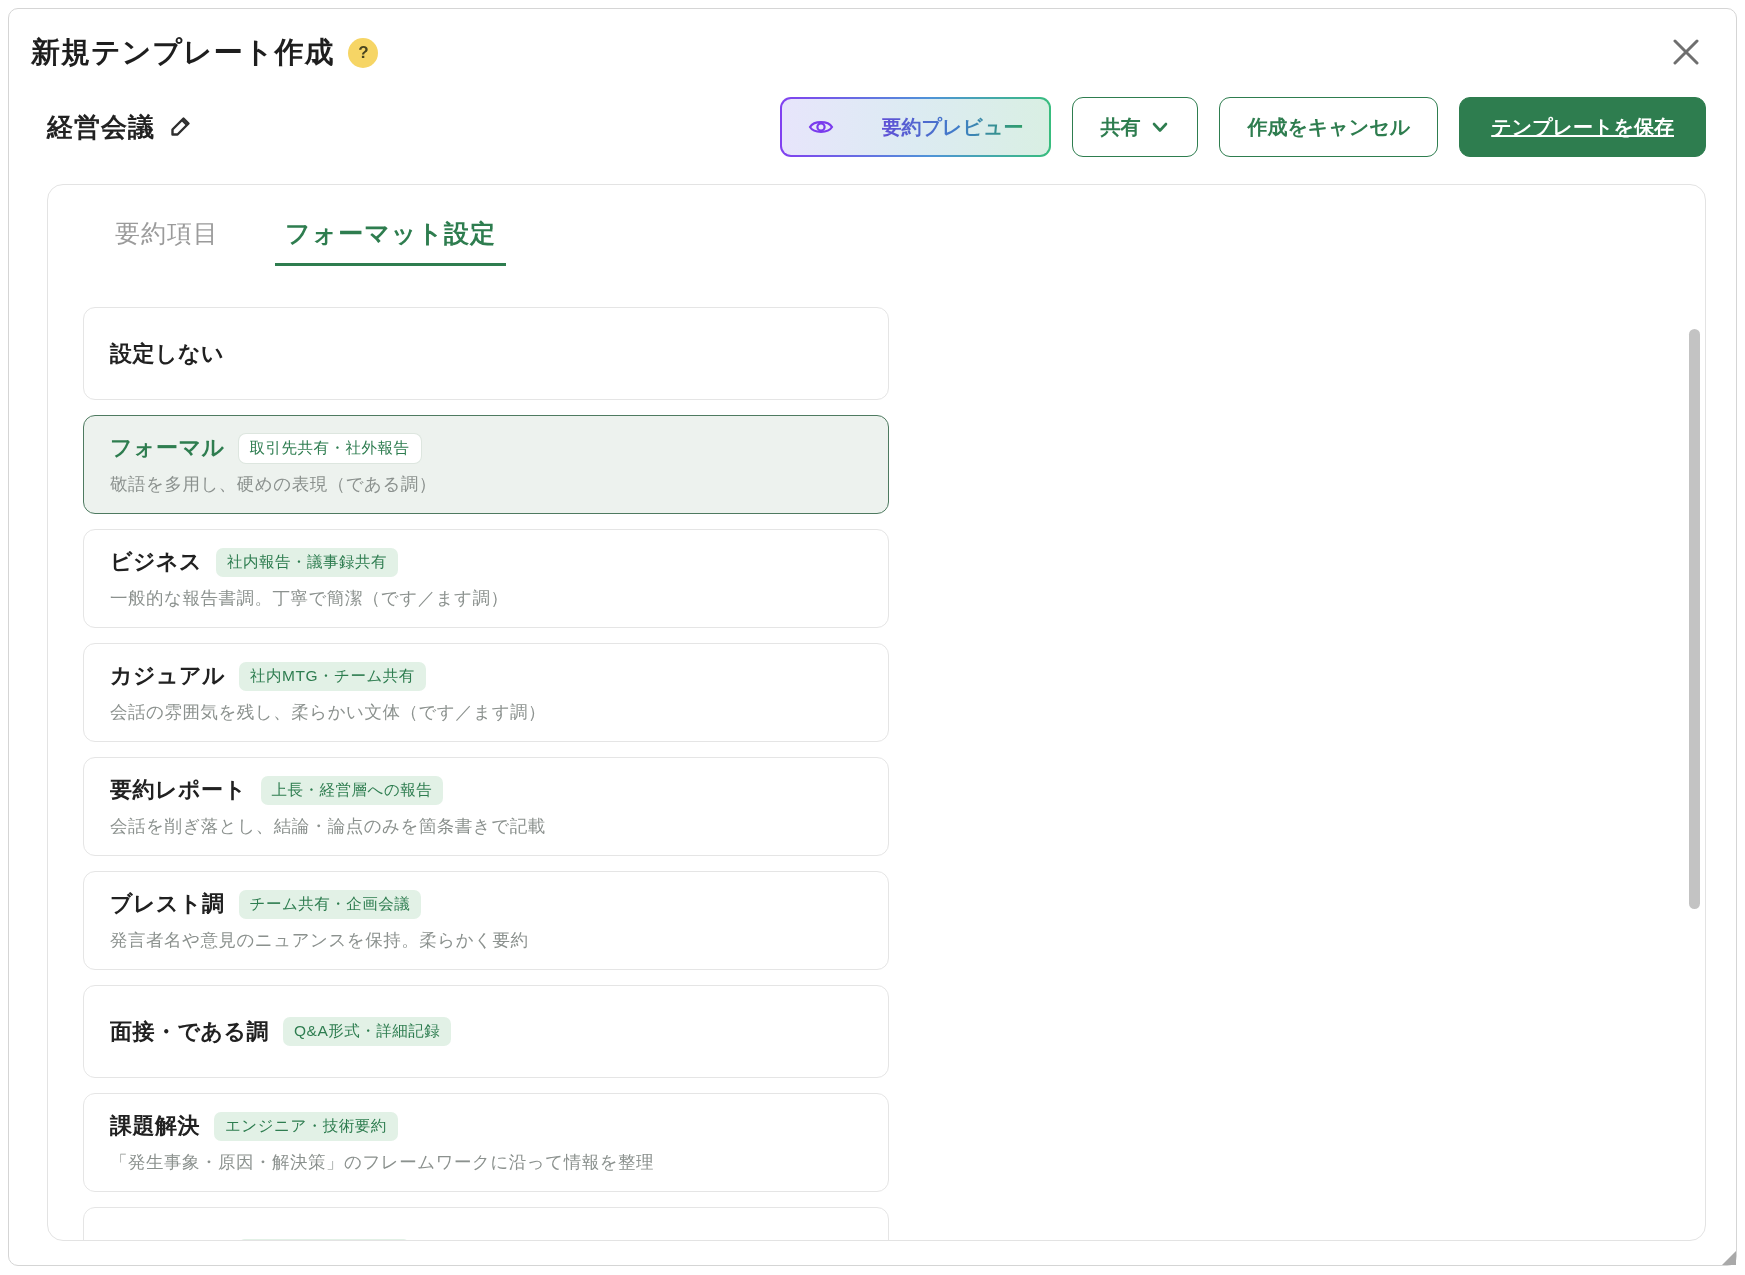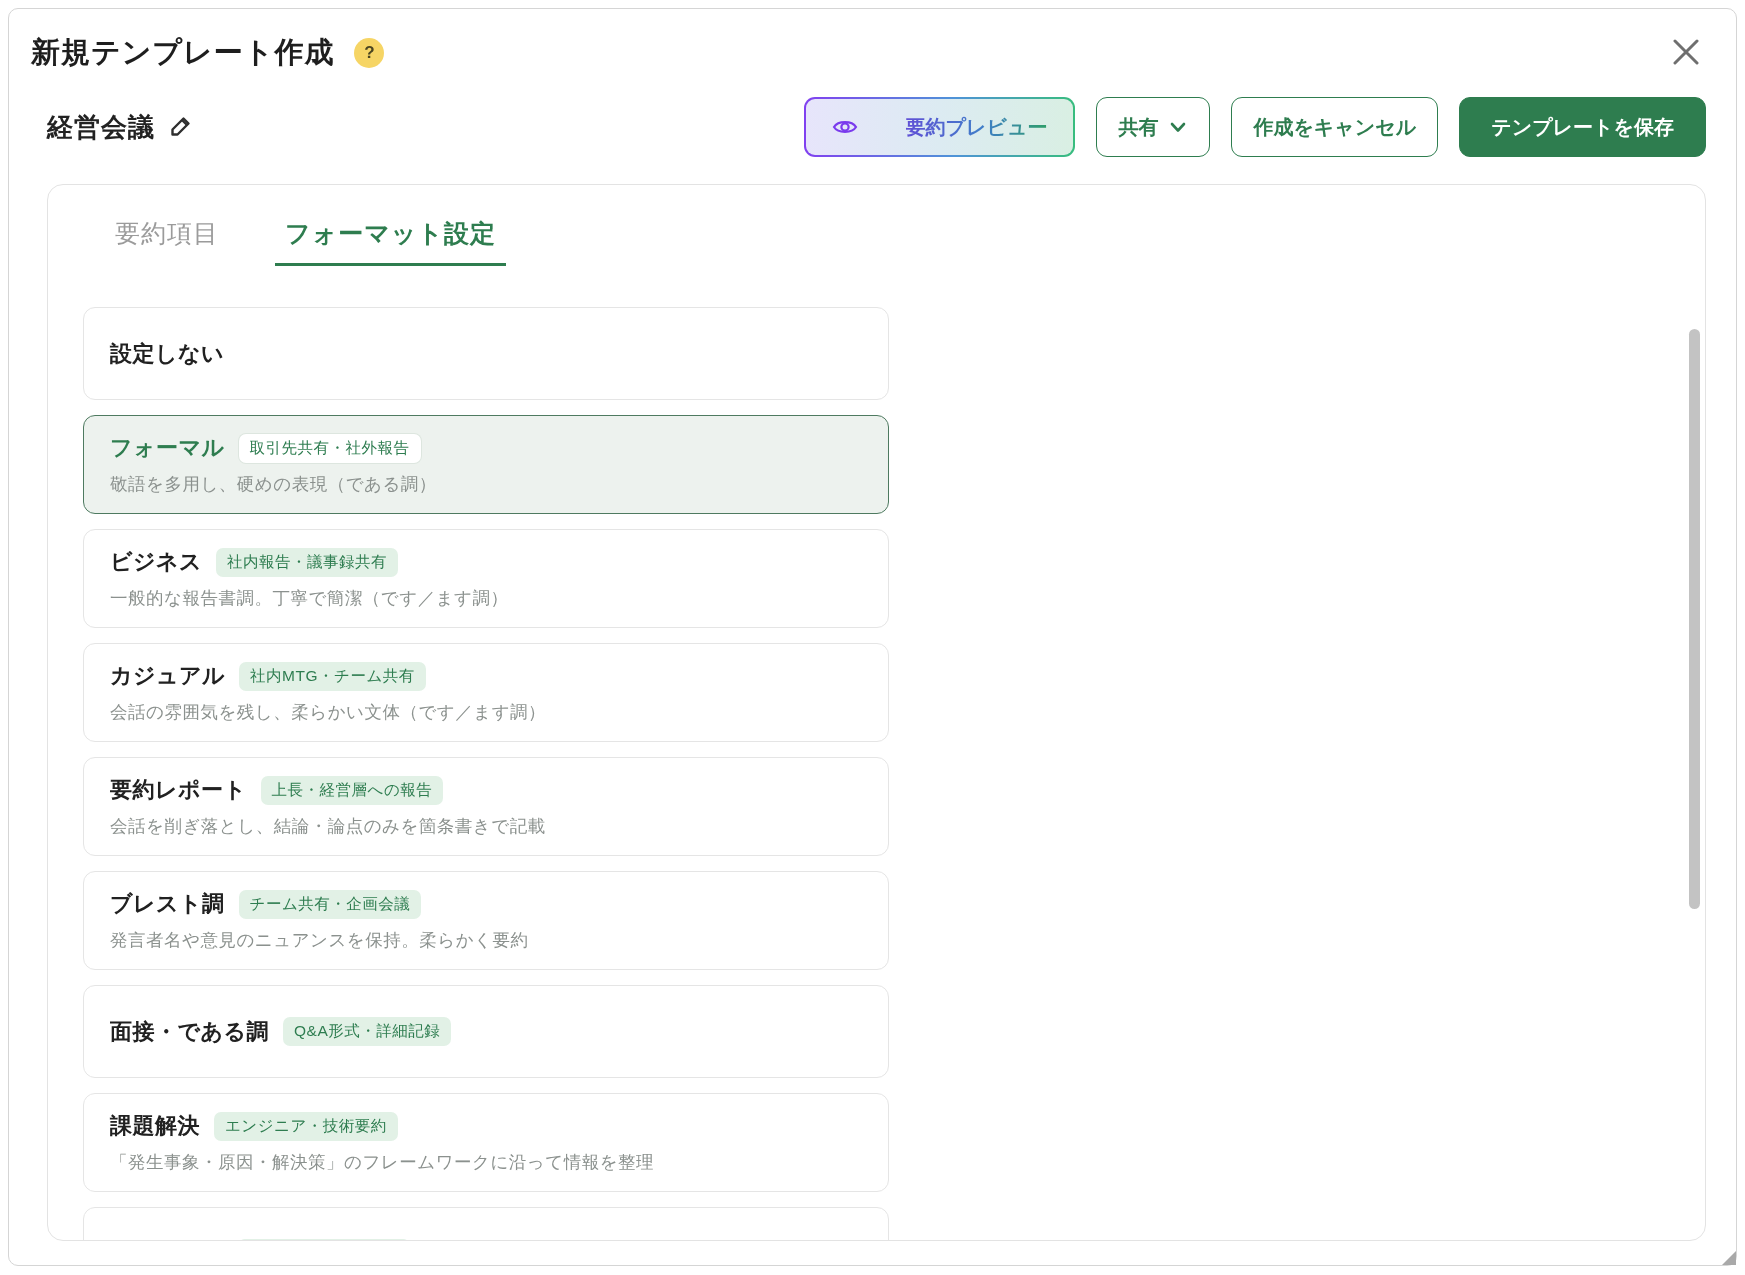--- a/index.html
+++ b/index.html
@@ -11,21 +11,21 @@
   }
   .modal {
     position: absolute;
     left: 8px; top: 8px; right: 8px; bottom: 9px;
     border: 1px solid #d5d5d5;
     border-radius: 10px;
     background: #ffffff;
     padding: 22px 30px 0 30px;
   }
   
-  .title-row { display: flex; align-items: center; gap: 20px; height: 44px; margin-left: -8px; }
+  .title-row { display: flex; align-items: center; gap: 14px; height: 44px; margin-left: -8px; }
   .page-title { font-size: 29px; font-weight: 700; color: #1e1e1e; letter-spacing: 1px; }
   .help-badge {
     width: 30px; height: 30px; border-radius: 50%;
     background: #f6d565; color: #4a4520;
     font-size: 17px; font-weight: 700;
     display: flex; align-items: center; justify-content: center;
     cursor: default; flex: 0 0 auto;
   }
   .close-btn {
     margin-left: auto;
@@ -54,30 +54,31 @@
       linear-gradient(90deg, #e7e5fb 0%, #dcebf2 50%, #d9efe3 100%) padding-box,
       linear-gradient(90deg, #8140f0 0%, #4f93d8 55%, #38bd7e 100%) border-box;
     gap: 48px;
   }
   .btn-preview .grad-label {
     background: linear-gradient(90deg, #6050d6 0%, #3f7ec8 55%, #2f9e6a 100%);
     -webkit-background-clip: text; background-clip: text;
     color: transparent;
   }
   .btn-outline {
-    padding: 0 21px;
+    padding: 0 27px;
     background: #ffffff;
     border: 1.5px solid #2e7d4f;
     color: #2e7d4f;
   }
   .btn-primary {
     padding: 0 31px;
     background: #2e7d4f;
     border: 1.5px solid #2e7d4f;
     color: #ffffff;
+    text-decoration: underline;
   }
   
   .panel {
     margin-top: 27px; margin-left: 8px; margin-right: 0;
     height: 1057px;
     border: 1px solid #e3e3e3;
     border-radius: 16px;
     position: relative;
     overflow: hidden;
     padding: 32px 0 0 35px;

